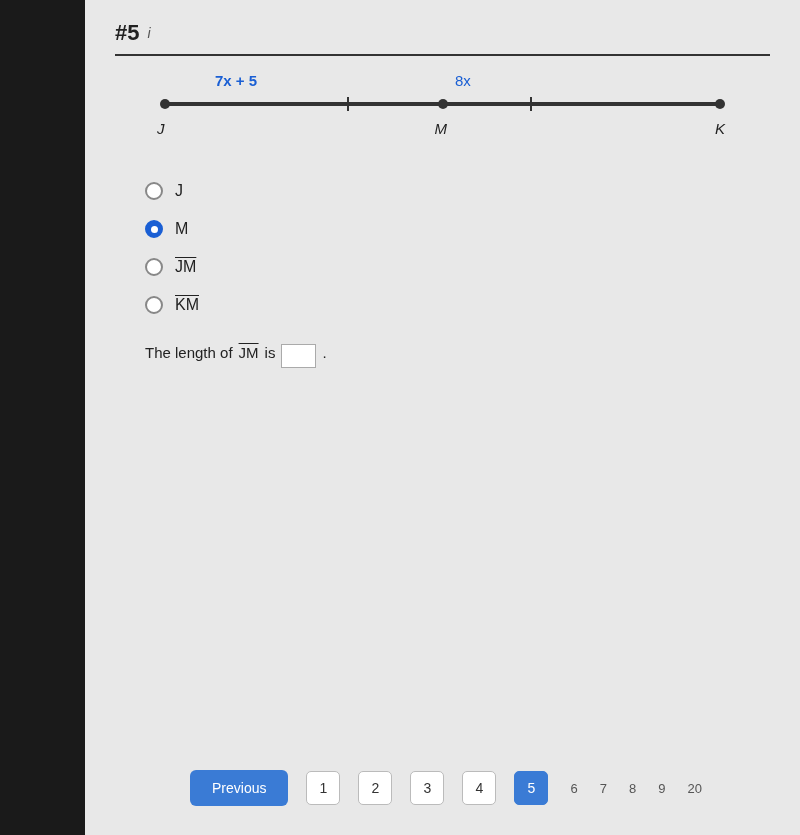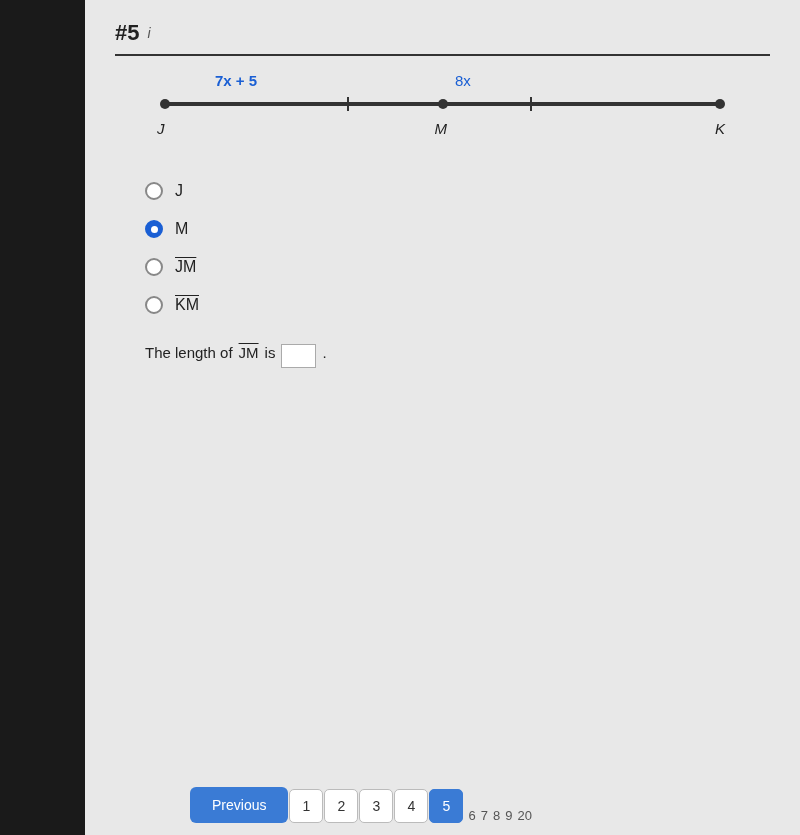--- a/index.html
+++ b/index.html
@@ -209,26 +209,26 @@
       width: 35px;
       height: 24px;
       border: 1px solid #aaa;
       background: white;
       font-size: 14px;
       text-align: center;
     }
 
     .bottom-nav {
       position: absolute;
-      bottom: 12px;
+      bottom: 29px;
       left: 85px;
       right: 0;
       display: flex;
-      align-items: flex-end;
-      gap: 1px;
+      align-items: center;
+      gap: 18px;
       padding: 0 20px;
     }
 
     .btn-previous {
       background: #3a7bd5;
       color: white;
       border: none;
       border-radius: 6px;
       padding: 10px 22px;
       font-size: 14px;

